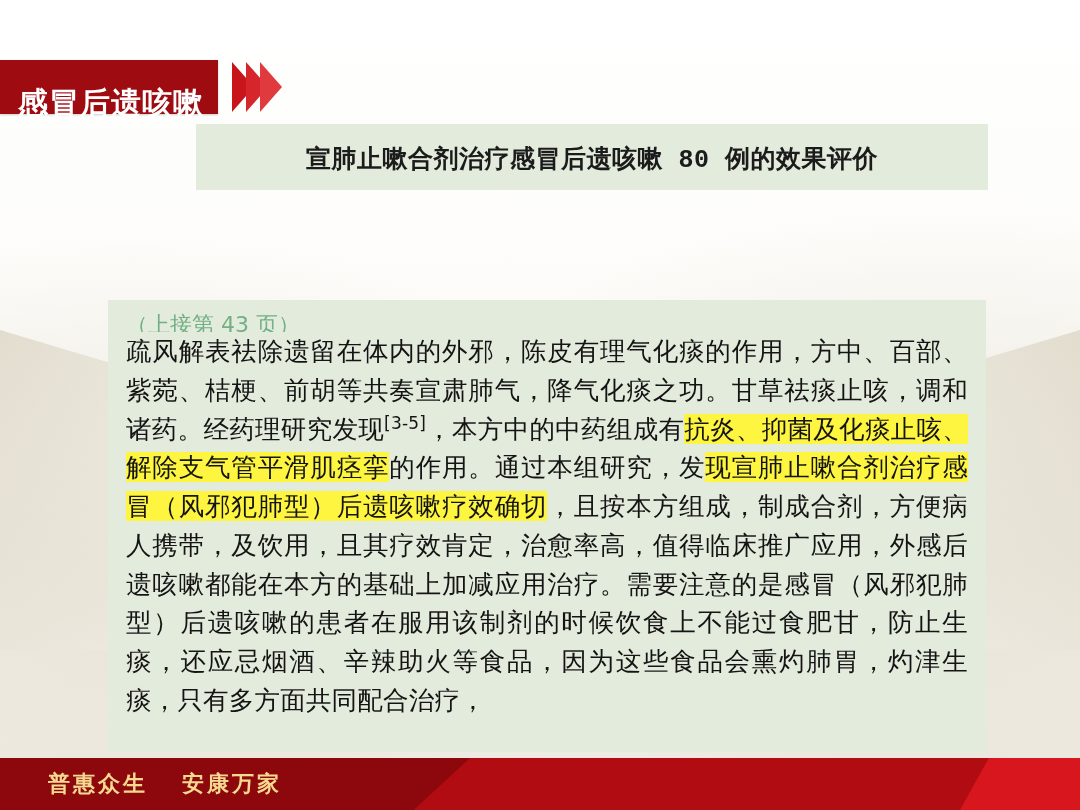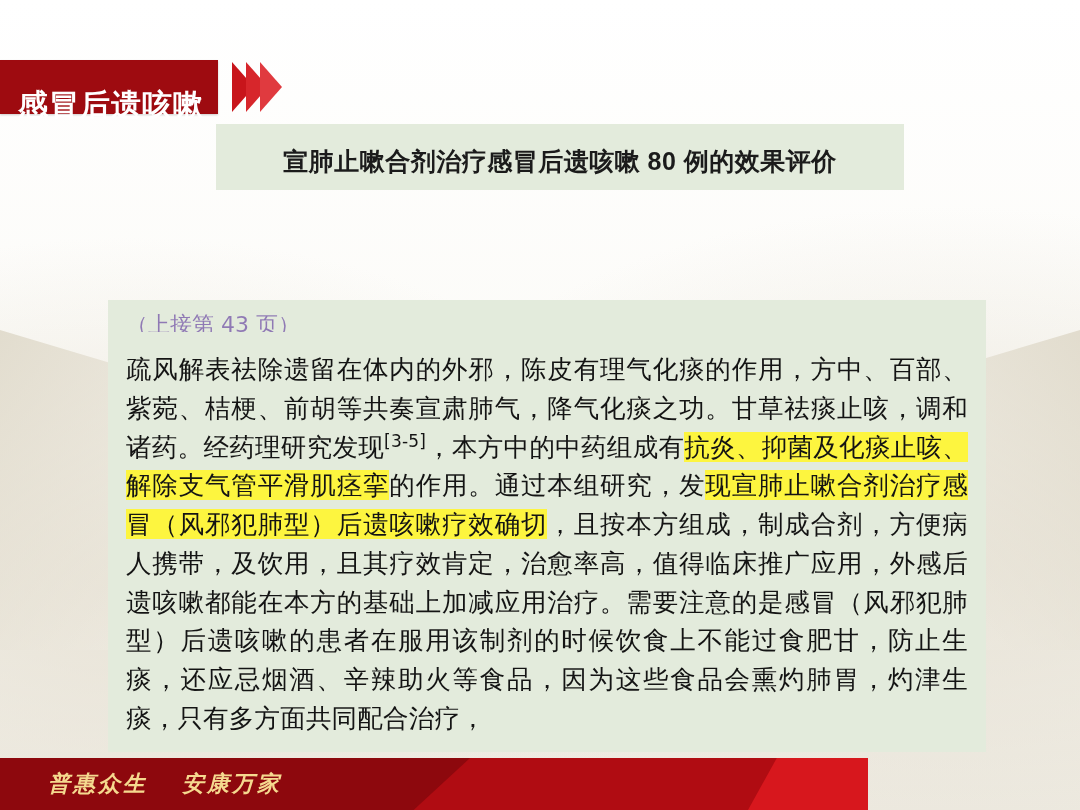--- a/index.html
+++ b/index.html
@@ -60,21 +60,21 @@
     padding: 0 14px 0 18px;
     box-shadow: 0 1px 2px rgba(0,0,0,0.2);
   }
   .title-banner .title-text {
     color: #ffffff;
     font-size: 30px;
     font-weight: bold;
     letter-spacing: 1px;
     line-height: 1;
     white-space: nowrap;
-    font-family: Liberation Sans, sans-serif;
+    font-family: Liberation Mono, monospace;
     margin-top: 36px;
   }
   .chevrons {
     position: absolute;
     left: 240px;
     top: 62px;
     display: flex;
     align-items: center;
     height: 50px;
   }
@@ -85,28 +85,28 @@
     border-bottom: 25px solid transparent;
     border-left: 22px solid #c8151b;
     margin-left: -8px;
   }
   .chev.c2 { border-left-color: #d7262b; }
   .chev.c3 { border-left-color: #e03a3f; }
 
   
   .paper-header {
     position: absolute;
-    left: 216px;
+    left: 196px;
     top: 124px;
-    width: 688px;
+    width: 792px;
     background: #e3ebdc;
     padding: 22px 10px 14px 10px;
     box-sizing: border-box;
     text-align: center;
-    font-family: Liberation Sans, sans-serif;
+    font-family: Liberation Mono, monospace;
     color: #1b1b1b;
   }
   .paper-title {
     font-size: 25px;
     font-weight: bold;
     letter-spacing: 0.5px;
     line-height: 1.2;
   }
   .authors {
     margin-top: 18px;
@@ -134,25 +134,25 @@
     height: 452px;
     background: #e3ebdc;
     box-sizing: border-box;
     padding: 10px 18px 8px 18px;
     overflow: hidden;
     font-family: "DejaVu Sans", sans-serif;
     color: #141414;
   }
   .clip-line {
     font-size: 22px;
-    color: #4c1d95;
+    color: #15803d;
     opacity: 0.55;
     height: 22px;
     overflow: hidden;
-    margin-bottom: 18px;
+    margin-bottom: 0;
     white-space: nowrap;
   }
   .body-text {
     font-size: 25.5px;
     line-height: 1.52;
     letter-spacing: 0.2px;
     text-align: justify;
     word-break: break-all;
   }
   .hl-yellow {
@@ -161,26 +161,25 @@
   .sup-ref {
     font-size: 17px;
     vertical-align: super;
   }
 
   
   .footer-bar {
     position: absolute;
     left: 0;
     bottom: 0;
-    width: 868px;
+    width: 1080px;
     height: 52px;
     background: #b00c12;
     display: flex;
     align-items: center;
-    font-style: italic;
   }
   .footer-bar .slant {
     position: absolute;
     left: 0;
     top: 0;
     height: 52px;
     width: 470px;
     background: #8d080d;
     clip-path: polygon(0 0, 100% 0, 88% 100%, 0 100%);
   }

